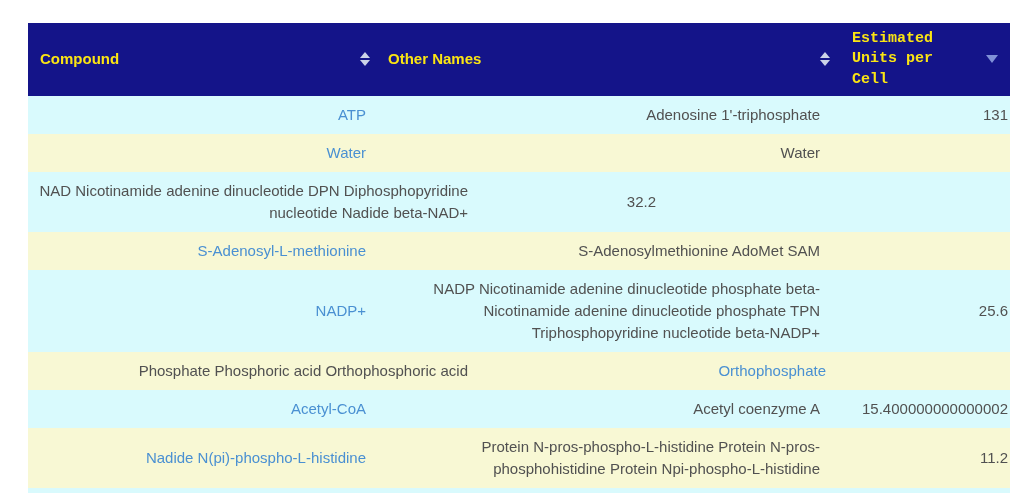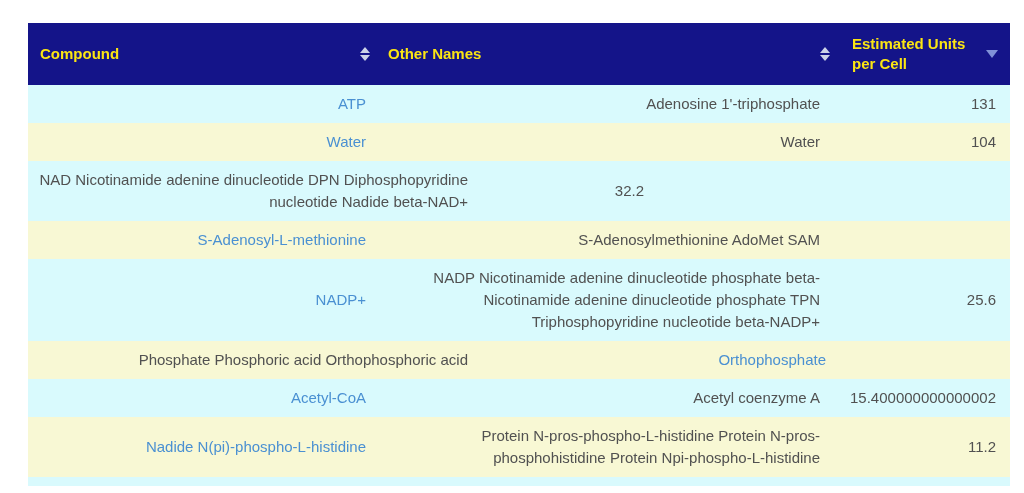--- a/index.html
+++ b/index.html
@@ -29,21 +29,21 @@
     min-height: 62px;
   }
   .th {
     display: flex;
     align-items: center;
     justify-content: space-between;
     cursor: pointer;
   }
   .th-compound { width: 352px; padding: 6px 10px 6px 12px; }
   .th-names    { width: 460px; padding: 6px 10px 6px 8px;  }
-  .th-units    { width: 170px; padding: 6px 12px 6px 12px; }
+  .th-units    { width: 170px; padding: 6px 12px 6px 12px; font-family: Liberation Mono, monospace; }
   .th-label { line-height: 1.35; }
   .th-units .th-label { max-width: 118px; }
   
   .sort-both { display: flex; flex-direction: column; align-items: center; gap: 2px; flex: none; }
   .tri-up {
     width: 0; height: 0;
     border-left: 5px solid transparent; border-right: 5px solid transparent;
     border-bottom: 6px solid var(--sort-inactive);
   }
   .tri-down {
@@ -61,21 +61,21 @@
     display: flex;
     align-items: center;
     min-height: 38px;
     color: var(--body-text);
   }
   .tr:nth-child(odd)  { background: var(--row-cyan); }
   .tr:nth-child(even) { background: var(--row-yellow); }
   .td { line-height: 22px; padding-top: 8px; padding-bottom: 8px; text-align: right; }
   .td-compound { width: 352px; padding-left: 12px; padding-right: 14px; }
   .td-names    { width: 460px; padding-left: 8px;  padding-right: 20px; }
-  .td-units    { width: 170px; padding-left: 8px;  padding-right: 14px; white-space: nowrap; }
+  .td-units    { width: 170px; padding-left: 8px;  padding-right: 2px; white-space: nowrap; }
   .compound-link { color: var(--link); text-decoration: none; cursor: pointer; }
   .tr-partial { height: 9px; background: var(--row-cyan); }
 </style>
 </head>
 <body>
 
 <div class="page">
   <div class="datatable">
 
     <div class="thead">
@@ -106,21 +106,20 @@
     </div>
     <div class="td td-names">Adenosine 1'-triphosphate</div>
     <div class="td td-units">131</div>
   </div>
 
   <div class="tr">
     <div class="td td-compound">
       <a class="compound-link">Water</a>
     </div>
     <div class="td td-names">Water</div>
-    <div class="td td-units">104</div>
   </div>
 
   <div class="tr">
     <div class="td td-names">NAD Nicotinamide adenine dinucleotide DPN Diphosphopyridine nucleotide Nadide beta-NAD+</div>
     <div class="td td-units">32.2</div>
   </div>
 
   <div class="tr">
     <div class="td td-compound">
       <a class="compound-link">S-Adenosyl-L-methionine</a>

